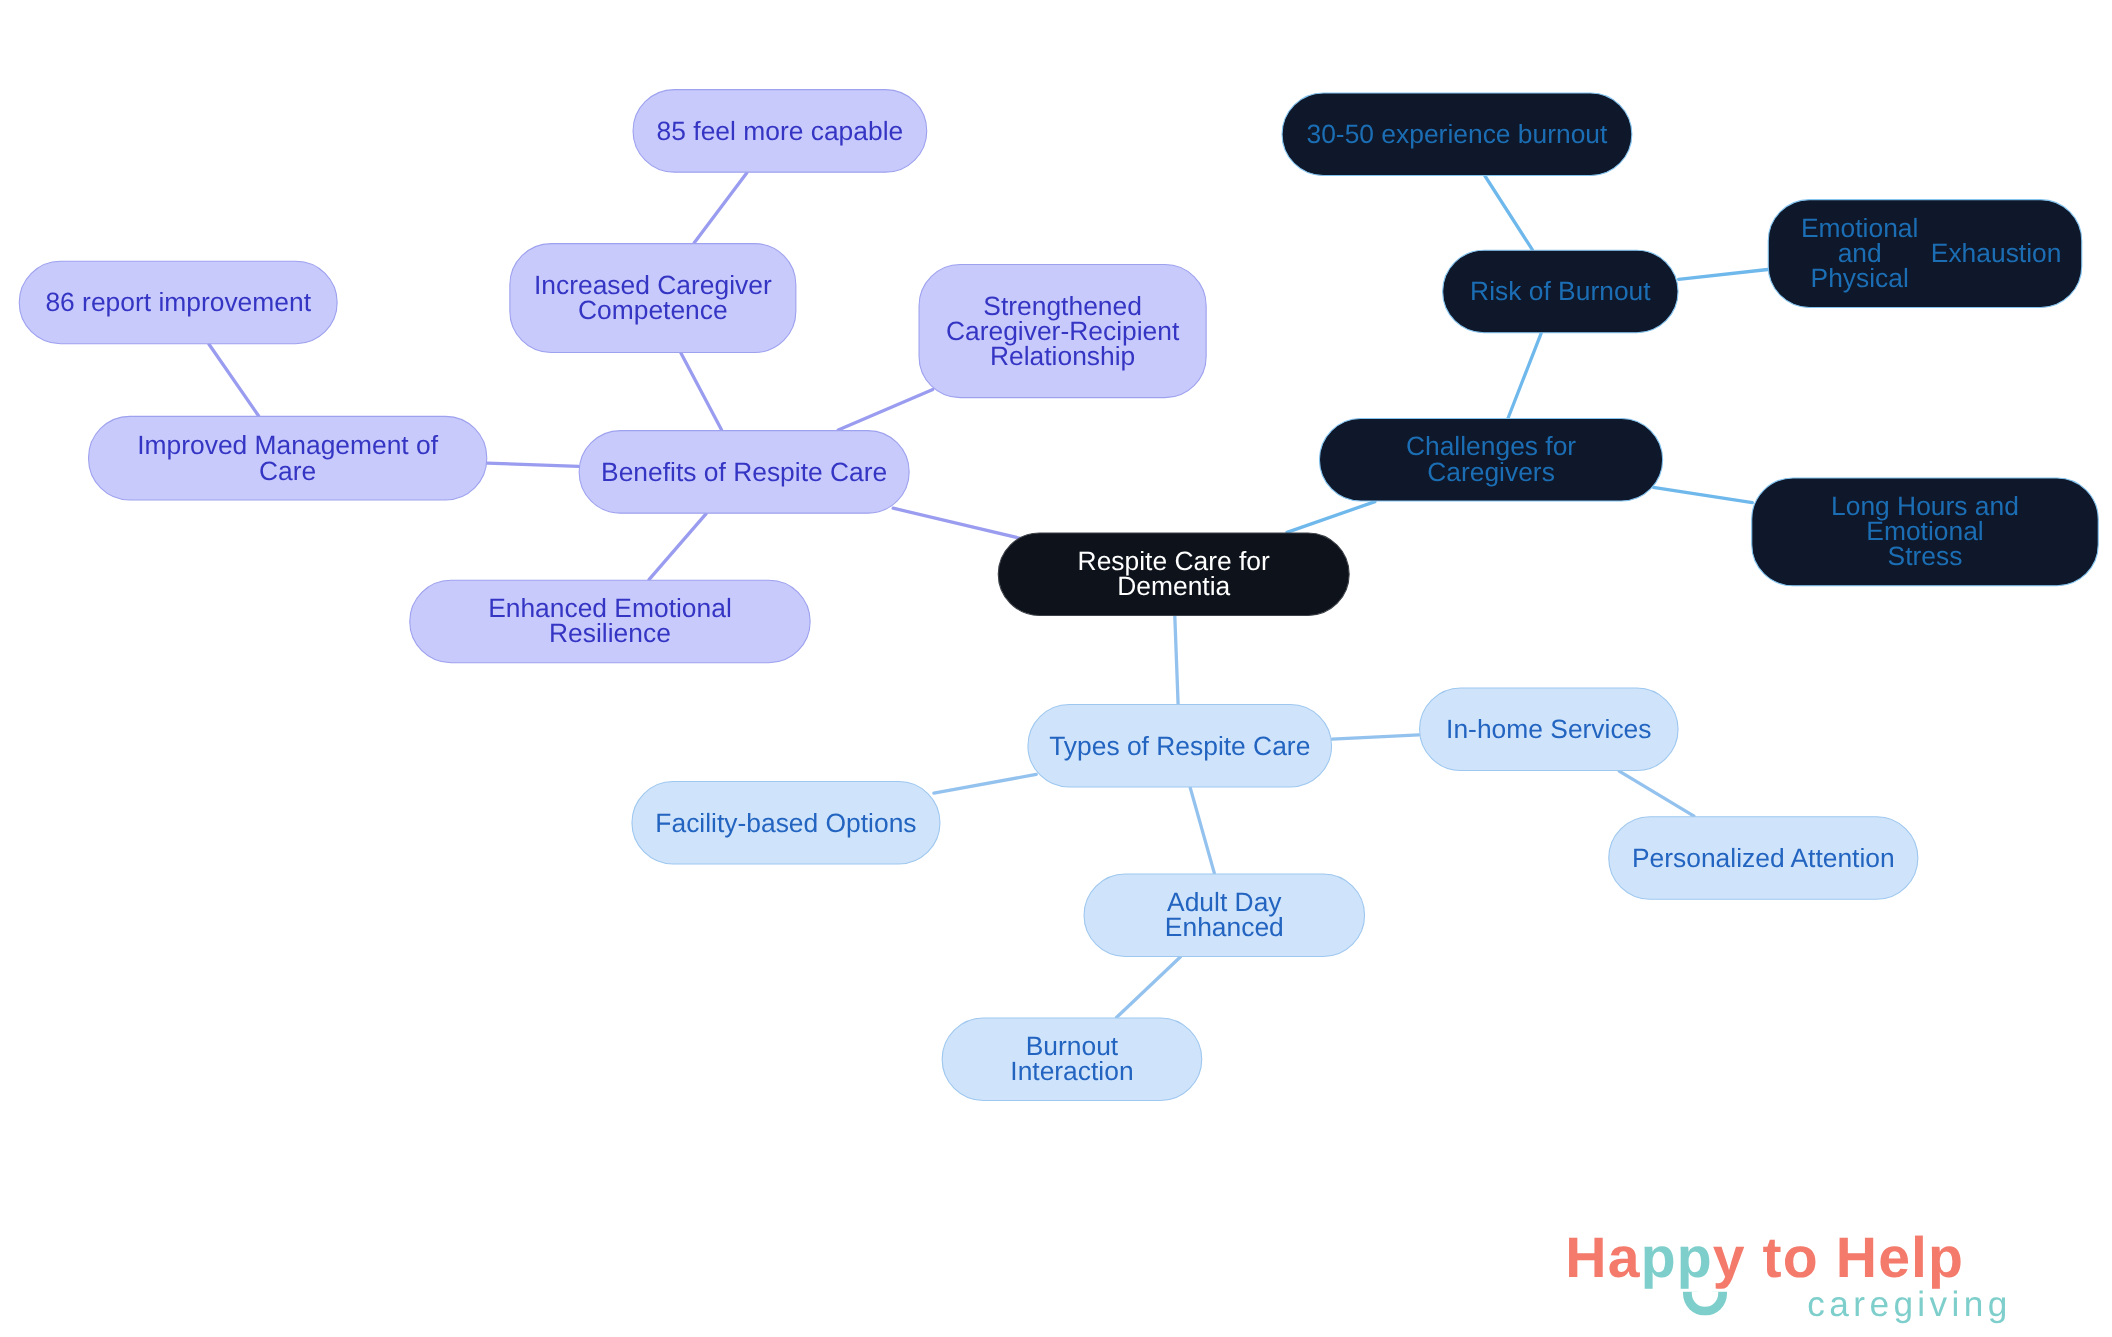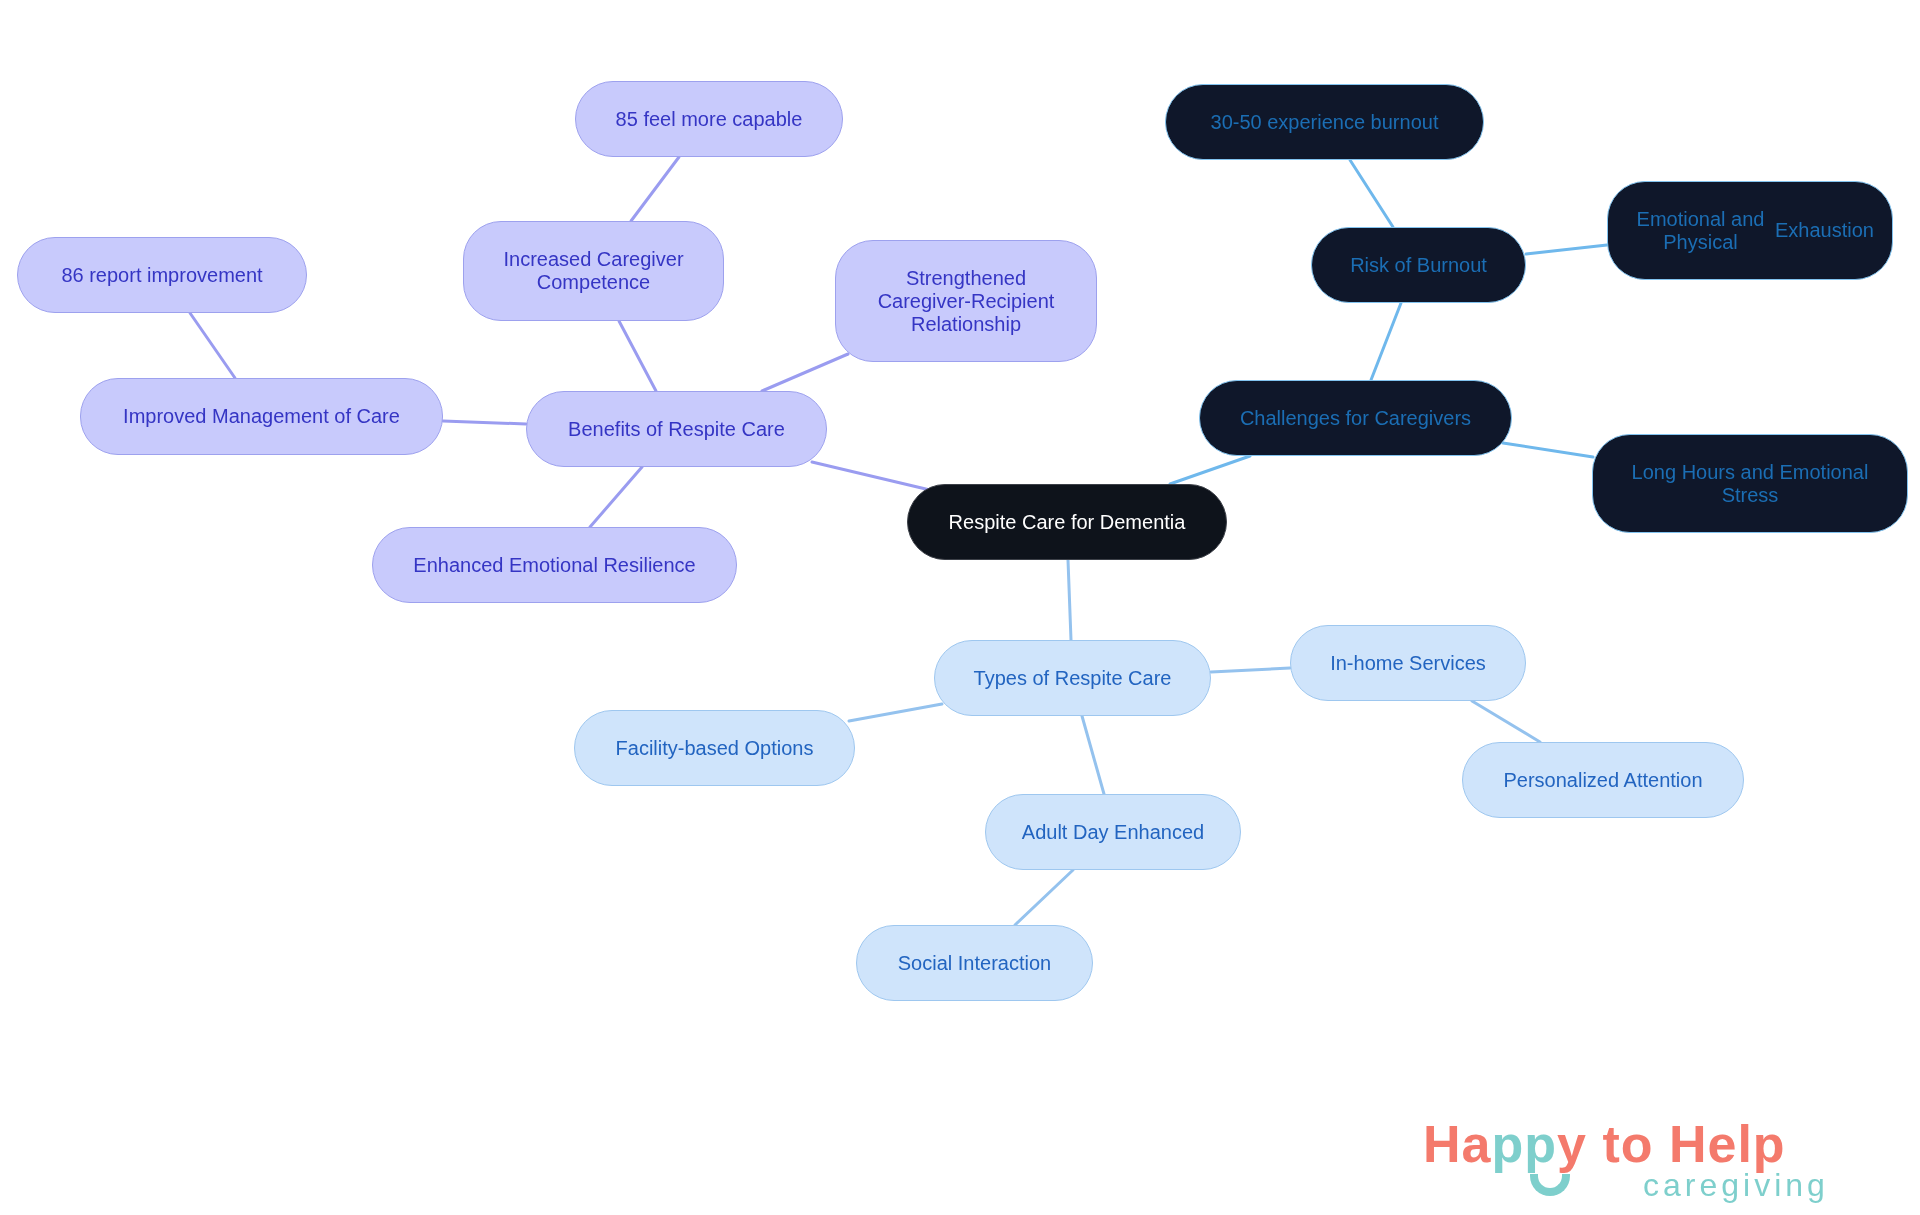--- a/index.html
+++ b/index.html
@@ -1,21 +1,21 @@
 <!DOCTYPE html>
 <html><head>
 <meta charset="utf-8">
 <style>
   html, body { margin:0; padding:0; background:#ffffff; }
   body { width:1920px; height:1215px; position:relative; overflow:hidden;
          font-family:"Liberation Sans", "DejaVu Sans", sans-serif; }
   svg.edges { position:absolute; left:0; top:0; width:1920px; height:1215px; }
   .node { position:absolute; box-sizing:border-box; display:flex; align-items:center;
           justify-content:center; text-align:center; border-radius:38px;
-          border:1.5px solid; font-size:20px; line-height:23px; padding:0 18px; }
+          border:1.5px solid; font-size:24px; line-height:23px; padding:0 18px; }
   .node span { display:block; }
   .g-root { background:#0e131b; border-color:#3c4048; color:#ffffff; }
   .g-benefits { background:#c8cafc; border-color:#9da1ee; color:#3535c4; }
   .g-challenges { background:#0f172a; border-color:#82c3ef; color:#1b6eb4; }
   .g-types { background:#cfe4fb; border-color:#9ec7ef; color:#2264c0; }
   .logo { position:absolute; left:1423px; top:1112px; width:455px; height:95px; }
   .logo .main { position:absolute; left:0; top:0; font-size:52px; font-weight:bold;
                 line-height:64px; letter-spacing:1px; white-space:nowrap; }
   .logo .coral { color:#f47a6c; }
   .logo .teal { color:#7ecfcc; }
@@ -111,21 +111,21 @@
 <div class="node g-types" style="left:1462px;top:742px;width:282px;height:76px;">
   <span>Personalized Attention</span>
 </div>
 <div class="node g-types" style="left:574px;top:710px;width:281px;height:76px;">
   <span>Facility-based Options</span>
 </div>
 <div class="node g-types" style="left:985px;top:794px;width:256px;height:76px;">
   <span>Adult Day Enhanced</span>
 </div>
 <div class="node g-types" style="left:856px;top:925px;width:237px;height:76px;">
-  <span>Social Interaction</span>
+  <span>Burnout Interaction</span>
 </div>
 
 <div class="logo">
   <div class="main">
     <span class="coral">Ha</span><span class="teal">pp</span><span class="coral">y to Help</span>
   </div>
   <div class="smile"></div>
   <div class="sub">caregiving</div>
 </div>
 

